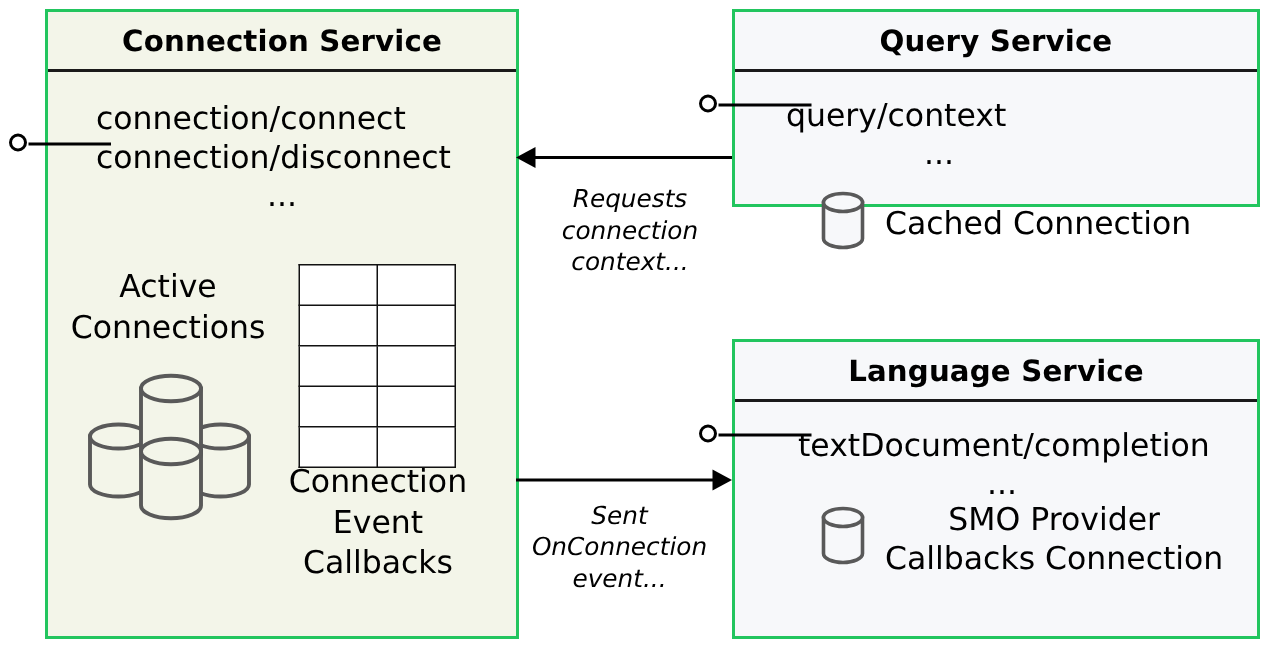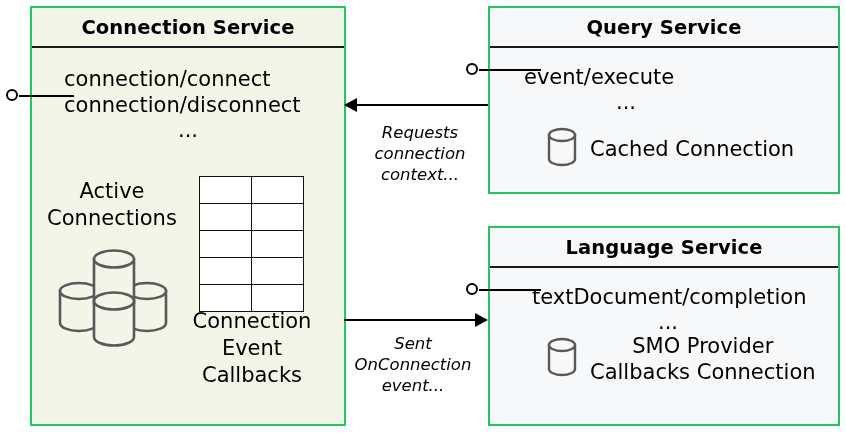--- a/index.html
+++ b/index.html
@@ -33,21 +33,21 @@
     left: 30px;
     top: 6px;
     width: 316px;
     height: 420px;
     background: #f3f5e9;
   }
   .box-query {
     left: 488px;
     top: 6px;
     width: 352px;
-    height: 188px;
+    height: 132px;
     background: #f7f8fa;
   }
   .box-lang {
     left: 488px;
     top: 226px;
     width: 352px;
     height: 200px;
     background: #f7f8fa;
   }
 
@@ -292,21 +292,21 @@
   <div class="cb-label">
     <div>Connection</div>
     <div>Event</div>
     <div>Callbacks</div>
   </div>
 
   <div class="box box-query">
     <div class="box-header">Query Service</div>
     <div class="box-body">
       <div class="method-list query-methods">
-        <div class="method">event/execute</div>
+        <div class="method">query/context</div>
         <div class="ellipsis">...</div>
       </div>
     </div>
   </div>
 
   <div class="artifact-row art-cached">
     <span>
       <svg width="34" height="44" viewBox="0 0 34 44" fill="none">
         <g stroke="#595959" stroke-width="2.4" fill="#f7f8fa">
           <path d="M4,10 L4,34 a13,6 0 0 0 26,0 L30,10 Z"></path>

